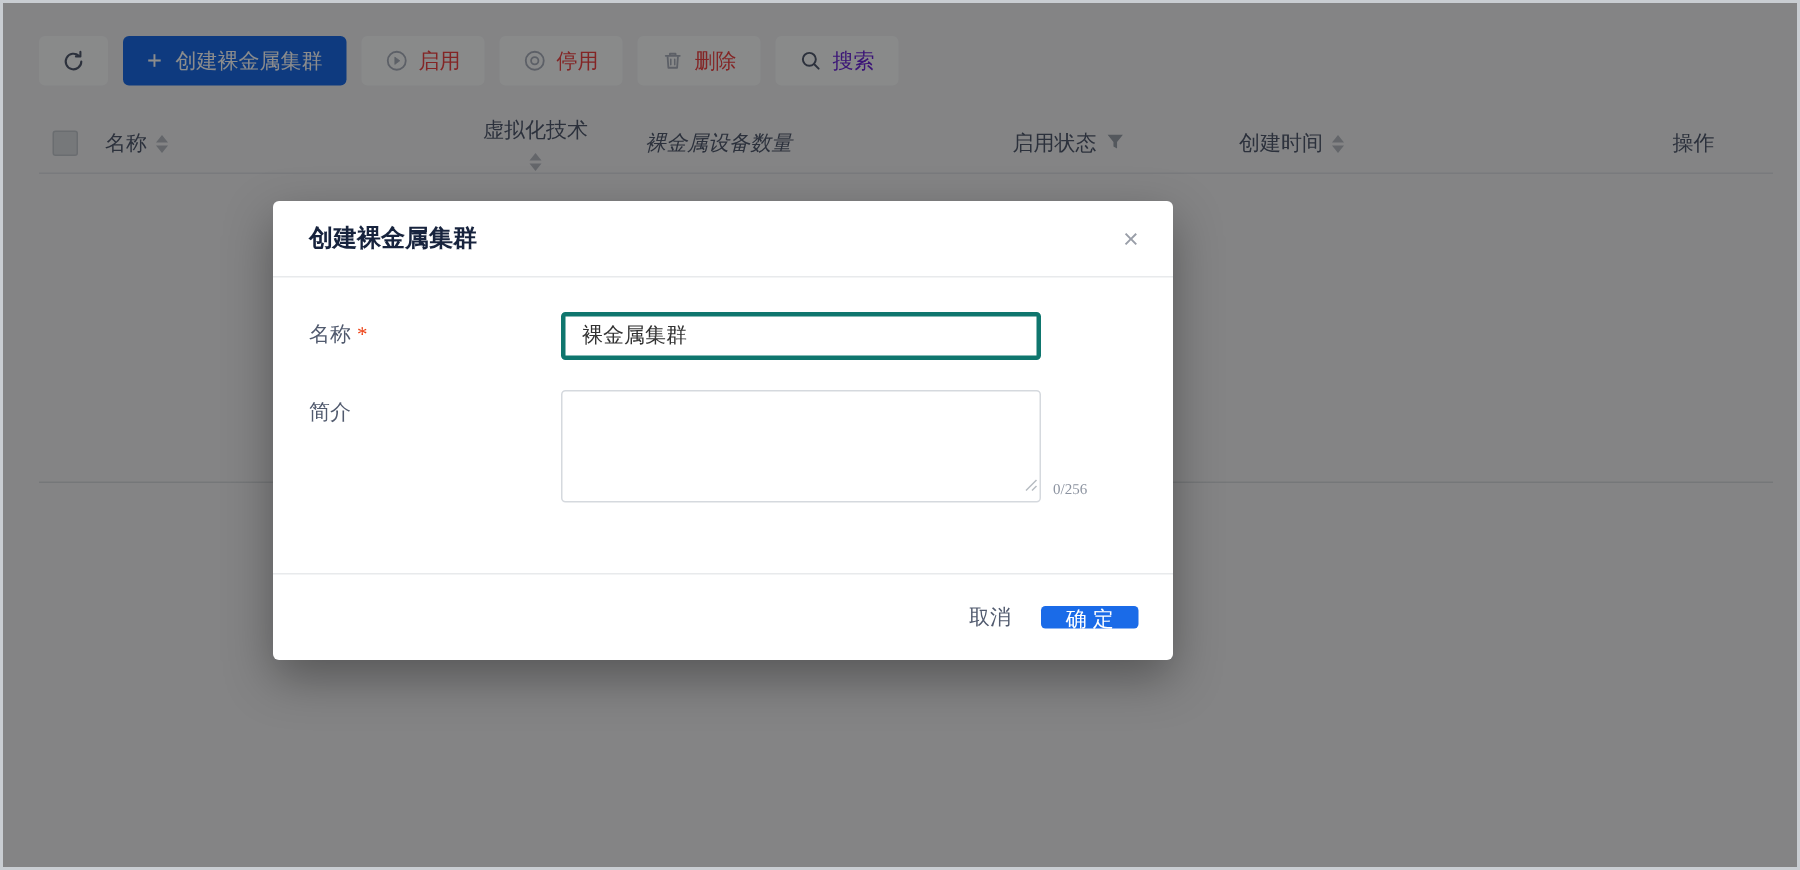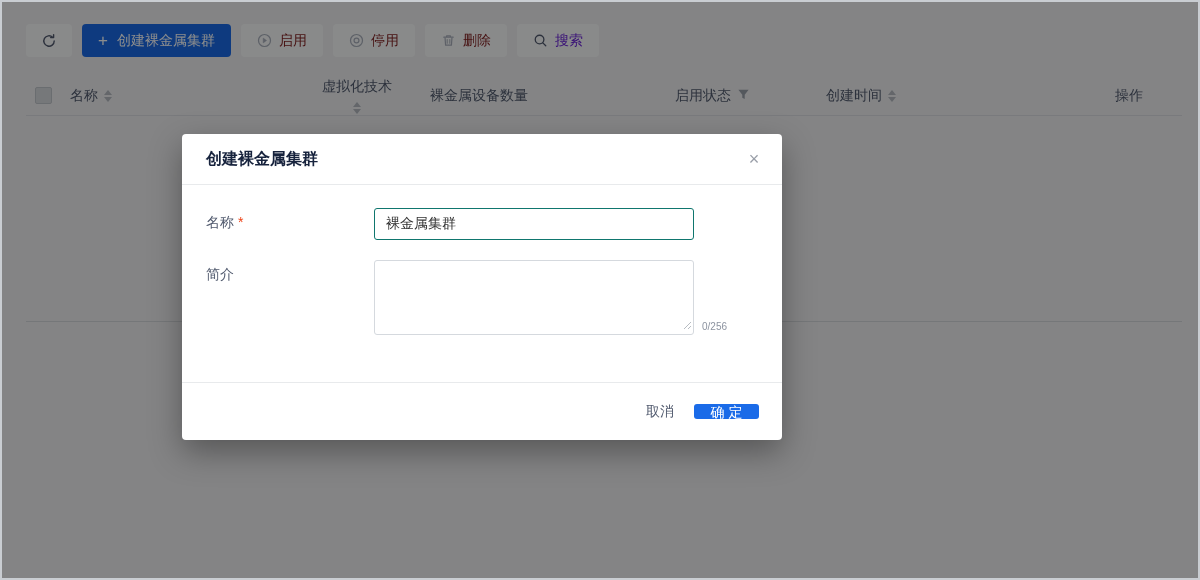--- a/index.html
+++ b/index.html
@@ -31,35 +31,35 @@
     background:#fafbfc;
     border:none; border-radius:4px;
     padding:0 16px;
     font-size:14px; color:#6d28d9;
     cursor:pointer;
     font-family:inherit;
   }
   .btn .ic { display:inline-flex; }
   .btn-icononly { width:46px; padding:0; }
   .btn-primary { background:#1a6be8; color:#ffffff; }
-  .btn-disabled { color:#7f1d1d; cursor:not-allowed; }
+  .btn-disabled { color:#ef4444; cursor:not-allowed; }
   .btn-disabled .ic svg * { stroke:#a9b0bc; }
   .plus { font-size:17px; font-weight:400; line-height:1; margin-right:2px; }
 
   .table-header {
     position:absolute; left:24px; right:16px; top:74px; height:40px;
     display:flex; align-items:center;
     border-bottom:1px solid #dcdfe3;
     color:#515a6e; font-size:14px;
   }
   .th { display:flex; align-items:center; gap:6px; flex:0 0 auto; }
   .th-check { width:44px; padding-left:9px; }
   .th-name  { width:214px; }
   .th-virt  { width:146px;flex-direction:column; }
-  .th-count { width:245px; }
+  .th-count { width:245px;font-style:italic; }
   .th-state { width:151px; }
   .th-time  { flex:1 1 auto; }
   .th-op    { width:110px; justify-content:flex-end; padding-right:39px; }
   .checkbox {
     width:17px; height:17px;
     background:#d8dbdf;
     border:1px solid #c2c6cc;
     border-radius:2px;
     cursor:pointer;
   }
@@ -90,26 +90,26 @@
   }
   .modal-title { font-size:16px; font-weight:700; color:#17233d; }
   .modal-close {
     position:absolute; right:16px; top:13px;
     width:24px; height:24px;
     display:flex; align-items:center; justify-content:center;
     color:#999ea8; font-size:18px; line-height:1;
     cursor:pointer; background:none; border:none; font-family:inherit;
   }
   .modal-body { padding:23px 24px 0 24px; }
-  .form-row { display:flex; margin-bottom:20px; }
+  .form-row { display:flex; margin-bottom:20px;font-family:Liberation Serif, serif; }
   .form-label { width:168px; padding-top:6px; color:#515a6e; font-size:14px; }
   .req { color:#ed4014; margin-left:4px; }
   .text-input {
     width:320px; height:32px;
-    border:1px solid #0f766e; border-radius:3px;
+    border:3px solid #0f766e; border-radius:3px;
     padding:0 11px; font-size:14px; color:#333;
     font-family:inherit; outline:none; background:#fff;
   }
   .ta-wrap { position:relative; width:320px; }
   .textarea {
     width:320px; height:75px;
     border:1px solid #d5d9de; border-radius:3px;
     padding:6px 11px; font-size:14px; color:#333;
     font-family:inherit; outline:none; resize:none; background:#fff;
     display:block;

